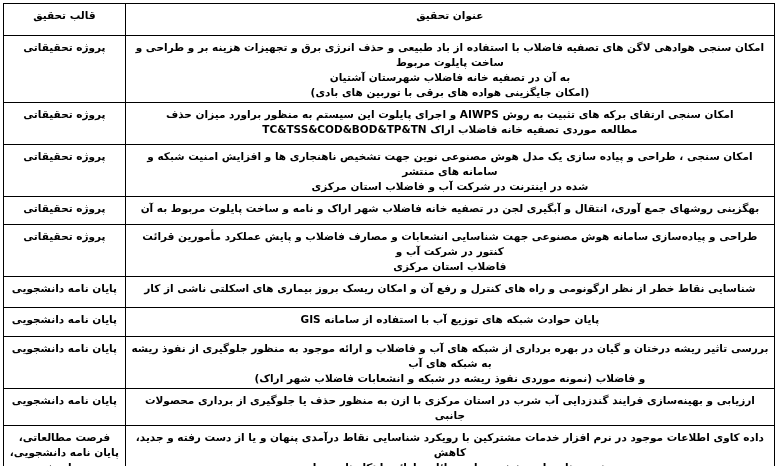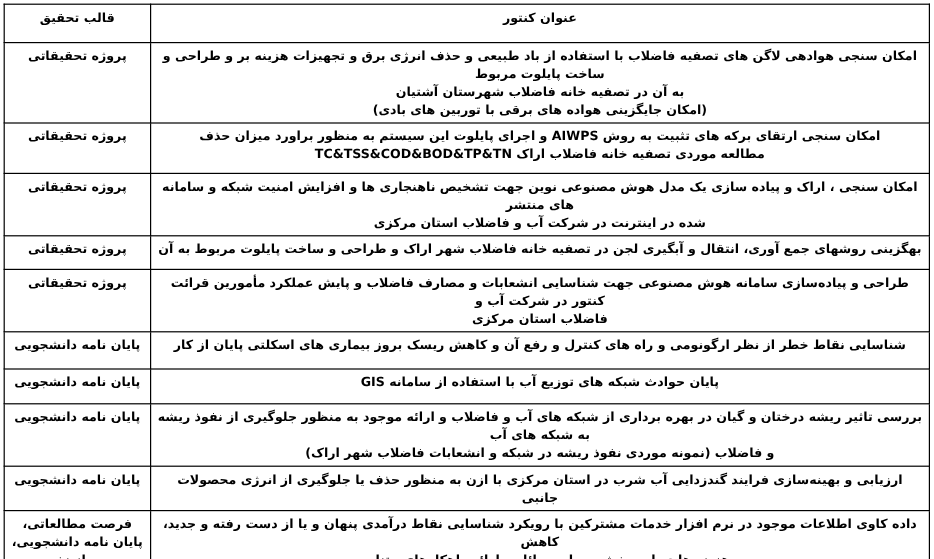--- a/index.html
+++ b/index.html
@@ -45,63 +45,63 @@
 <body>
 
 <div class="page">
   <table class="research-table" dir="rtl">
     <colgroup>
       <col class="col-title">
       <col class="col-format">
     </colgroup>
     <tbody>
         <tr style="height:32px">
-      <th class="header-cell">عنوان کنتور</th>
+      <th class="header-cell">عنوان تحقیق</th>
       <th class="header-cell">قالب تحقیق</th>
     </tr>
     <tr style="height:56px">
       <td>امکان سنجی هوادهی لاگن های تصفیه فاضلاب با استفاده از باد طبیعی و حذف انرژی برق و تجهیزات هزینه بر و طراحی و ساخت پایلوت مربوط
 به آن در تصفیه خانه فاضلاب شهرستان آشتیان
 (امکان جایگزینی هواده های برقی با توربین های بادی)</td>
       <td>پروژه تحقیقاتی</td>
     </tr>
     <tr style="height:42px">
       <td>امکان سنجی ارتقای برکه های تثبیت به روش AIWPS و اجرای پایلوت این سیستم به منظور براورد میزان حذف
 مطالعه موردی تصفیه خانه فاضلاب اراک TC&amp;TSS&amp;COD&amp;BOD&amp;TP&amp;TN</td>
       <td>پروژه تحقیقاتی</td>
     </tr>
     <tr style="height:34px">
-      <td>امکان سنجی ، اراک و پیاده سازی یک مدل هوش مصنوعی نوین جهت تشخیص ناهنجاری ها و افزایش امنیت شبکه و سامانه های منتشر
+      <td>امکان سنجی ، طراحی و پیاده سازی یک مدل هوش مصنوعی نوین جهت تشخیص ناهنجاری ها و افزایش امنیت شبکه و سامانه های منتشر
 شده در اینترنت در شرکت آب و فاضلاب استان مرکزی</td>
       <td>پروژه تحقیقاتی</td>
     </tr>
     <tr style="height:28px">
-      <td>بهگزینی روشهای جمع آوری، انتقال و آبگیری لجن در تصفیه خانه فاضلاب شهر اراک و طراحی و ساخت پایلوت مربوط به آن</td>
+      <td>بهگزینی روشهای جمع آوری، انتقال و آبگیری لجن در تصفیه خانه فاضلاب شهر اراک و نامه و ساخت پایلوت مربوط به آن</td>
       <td>پروژه تحقیقاتی</td>
     </tr>
     <tr style="height:42px">
       <td>طراحی و پیاده‌سازی سامانه هوش مصنوعی جهت شناسایی انشعابات و مصارف فاضلاب و پایش عملکرد مأمورین قرائت کنتور در شرکت آب و
 فاضلاب استان مرکزی</td>
       <td>پروژه تحقیقاتی</td>
     </tr>
     <tr style="height:31px">
-      <td>شناسایی نقاط خطر از نظر ارگونومی و راه های کنترل و رفع آن و کاهش ریسک بروز بیماری های اسکلتی پایان از کار</td>
+      <td>شناسایی نقاط خطر از نظر ارگونومی و راه های کنترل و رفع آن و امکان ریسک بروز بیماری های اسکلتی ناشی از کار</td>
       <td>پایان نامه دانشجویی</td>
     </tr>
     <tr style="height:29px">
       <td>پایان حوادث شبکه های توزیع آب با استفاده از سامانه GIS</td>
       <td>پایان نامه دانشجویی</td>
     </tr>
     <tr style="height:42px">
       <td>بررسی تاثیر ریشه درختان و گیان در بهره برداری از شبکه های آب و فاضلاب و ارائه موجود به منظور جلوگیری از نفوذ ریشه به شبکه های آب
 و فاضلاب (نمونه موردی نفوذ ریشه در شبکه و انشعابات فاضلاب شهر اراک)</td>
       <td>پایان نامه دانشجویی</td>
     </tr>
     <tr style="height:29px">
-      <td>ارزیابی و بهینه‌سازی فرایند گندزدایی آب شرب در استان مرکزی با ازن به منظور حذف یا جلوگیری از انرژی محصولات جانبی</td>
+      <td>ارزیابی و بهینه‌سازی فرایند گندزدایی آب شرب در استان مرکزی با ازن به منظور حذف یا جلوگیری از برداری محصولات جانبی</td>
       <td>پایان نامه دانشجویی</td>
     </tr>
     <tr style="height:56px">
       <td>داده کاوی اطلاعات موجود در نرم افزار خدمات مشترکین با رویکرد شناسایی نقاط درآمدی پنهان و یا از دست رفته و جدید، کاهش
 هزینه ها در این بخش و حل مسائل و ارائه راهکارهای متناسب</td>
       <td>فرصت مطالعاتی، پایان نامه دانشجویی، سرباز نخبه</td>
     </tr>
 
   </tbody>
     </table>

